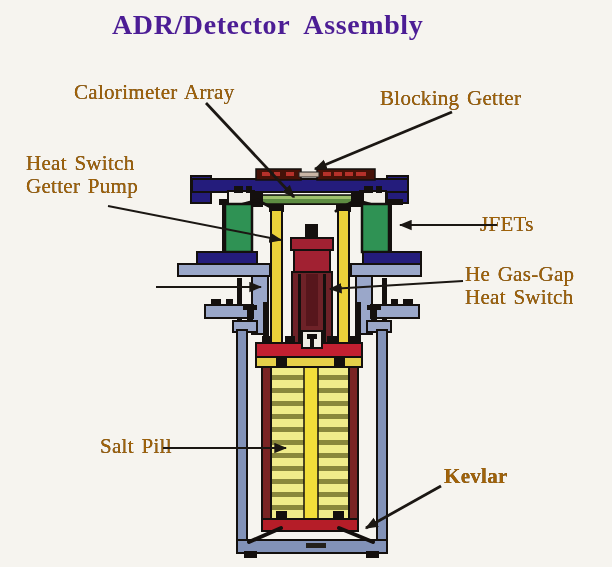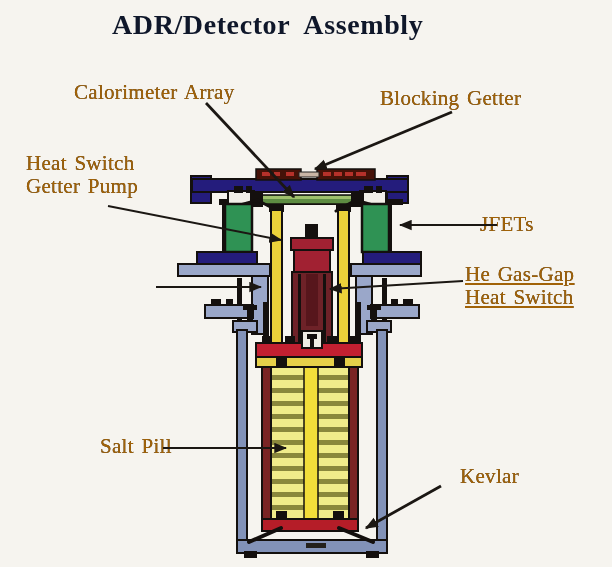--- a/index.html
+++ b/index.html
@@ -11,48 +11,48 @@
   }
   .stage svg{position:absolute;left:0;top:0;}
   .lbl{
     position:absolute;font-size:21px;line-height:23px;
     letter-spacing:.3px;word-spacing:2px;white-space:nowrap;
     color:#a16207; text-shadow:0 0 .4px #3a322a;
   }
   .title{
     position:absolute;left:112px;top:9px;
     font-size:28px;font-weight:bold;letter-spacing:.6px;
-    white-space:pre;color:#0f172a;
+    white-space:pre;color:#4c1d95;
   }
 </style>
 </head>
 <body>
 
 <div class="stage">
 
   <div class="title">ADR/Detector  Assembly</div>
 
   <div class="lbl" style="left:74px;top:81px;">Calorimeter Array</div>
   <div class="lbl" style="left:380px;top:87px;">Blocking Getter</div>
 
   <div class="lbl" style="left:26px;top:152px;">
     <div>Heat Switch</div>
     <div>Getter Pump</div>
   </div>
 
   <div class="lbl" style="left:480px;top:213px;">JFETs</div>
 
-  <div class="lbl" style="left:465px;top:263px;text-decoration:underline;">
+  <div class="lbl" style="left:465px;top:263px;">
     <div>He Gas-Gap</div>
     <div>Heat Switch</div>
   </div>
 
   <div class="lbl" style="left:80px;top:435px;margin-left:20px;">Salt Pill</div>
 
-  <div class="lbl" style="left:460px;top:465px;">
+  <div class="lbl" style="left:444px;top:465px;font-weight:bold;">
     <div>Kevlar</div>
   </div>
 
   <svg width="612" height="567" viewBox="0 0 612 567">
     <defs>
       <pattern id="saltstripes" x="0" y="367" width="78" height="13" patternUnits="userSpaceOnUse">
         <rect width="78" height="8" fill="#f0ec8a"></rect>
         <rect y="8" width="78" height="5" fill="#8a883c"></rect>
       </pattern>
       <marker id="ah" viewBox="0 0 10 8" refX="9" refY="4" markerWidth="13" markerHeight="11" markerUnits="userSpaceOnUse" orient="auto-start-reverse">

